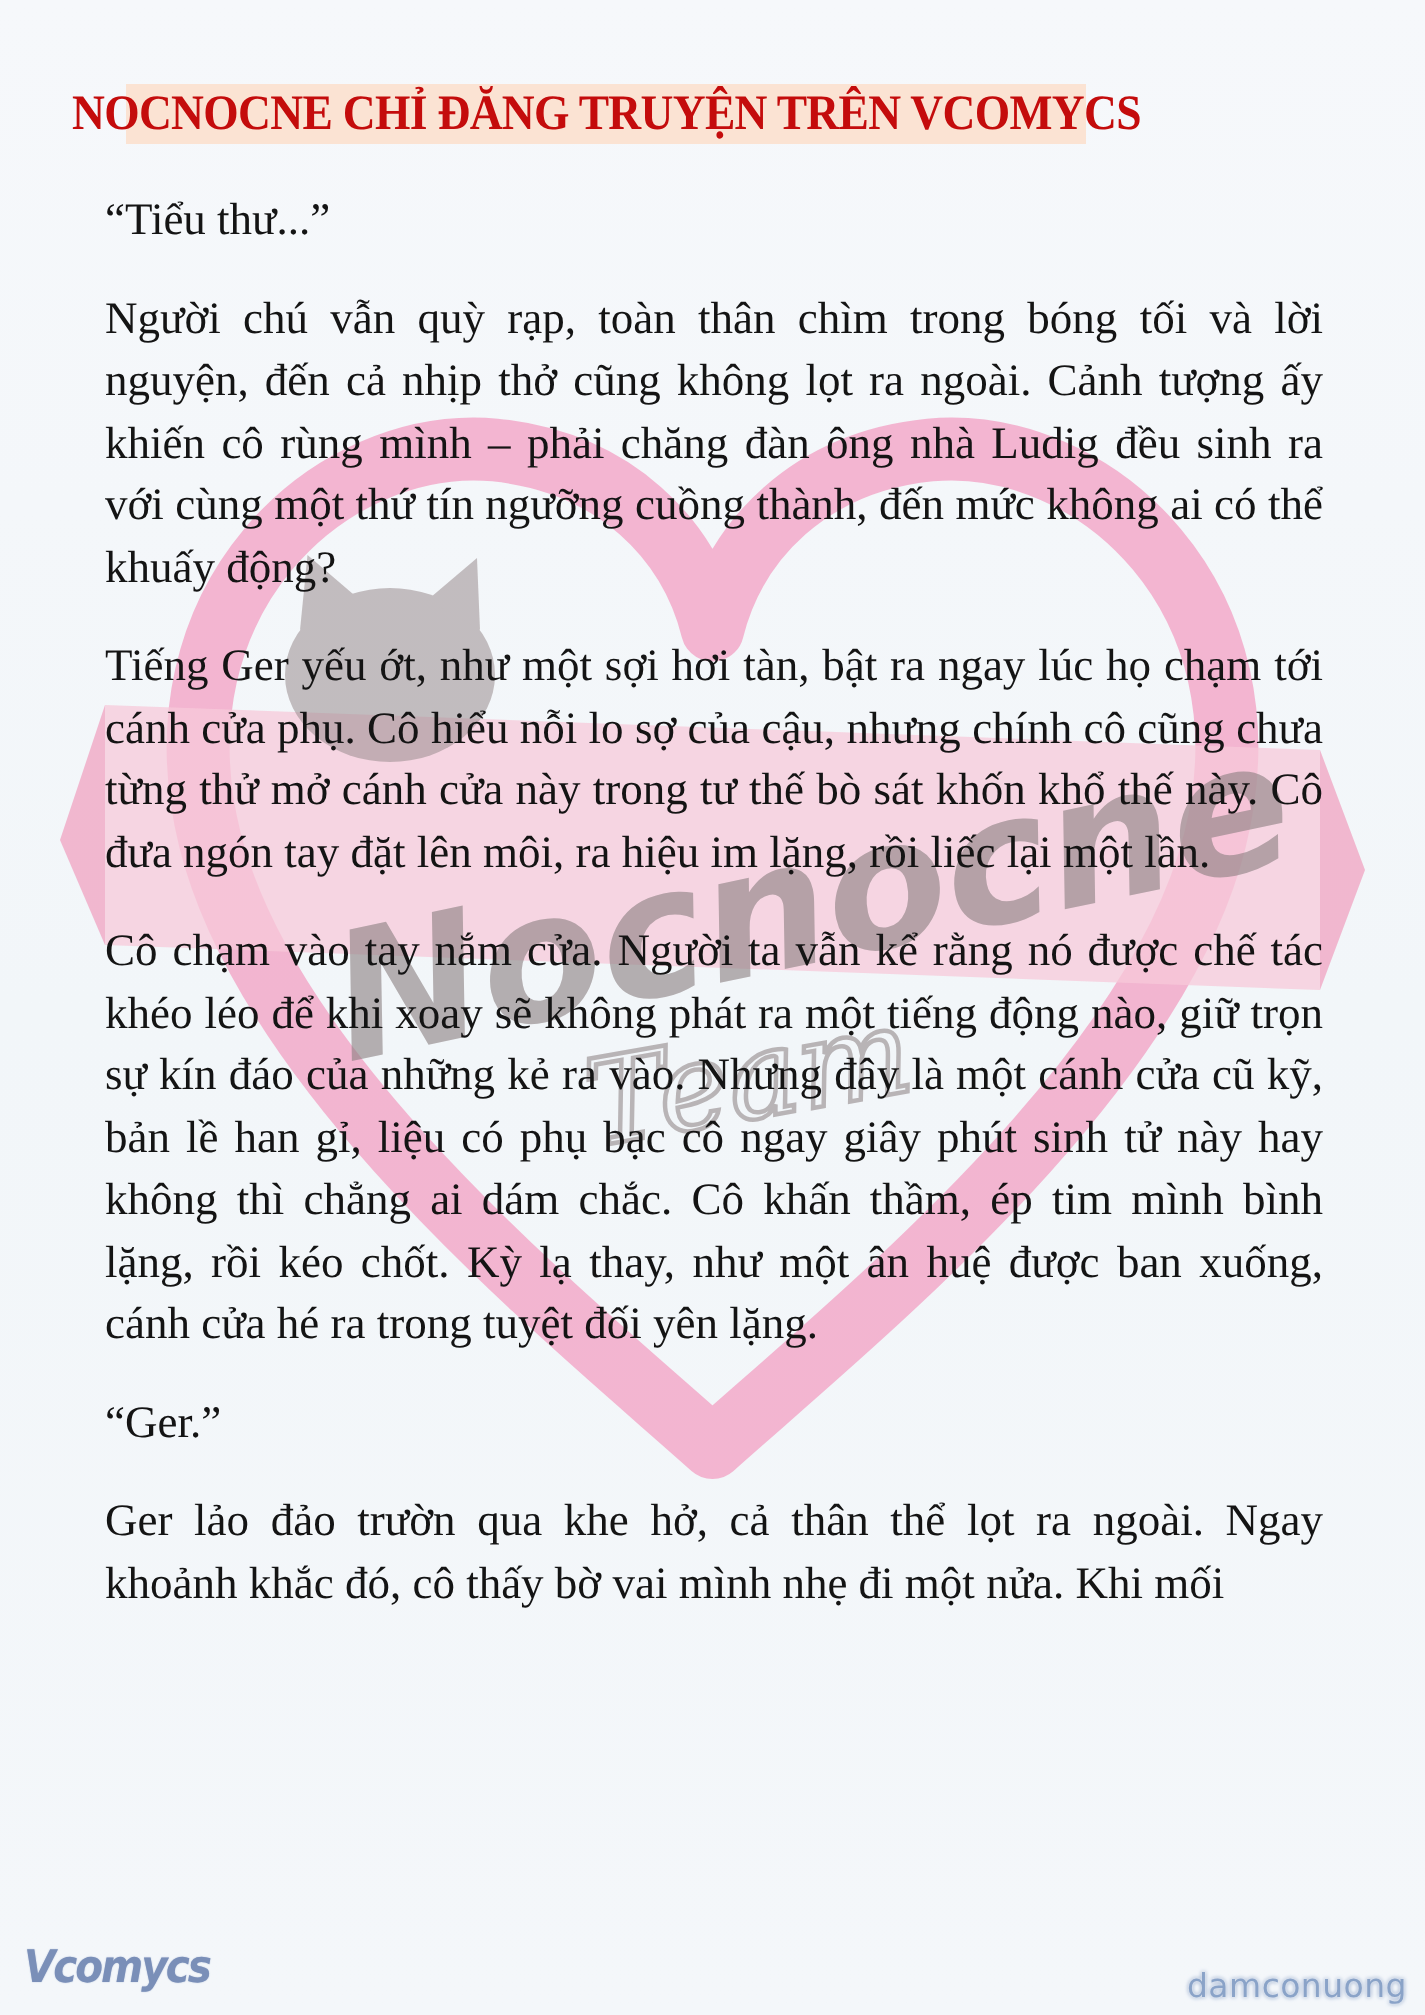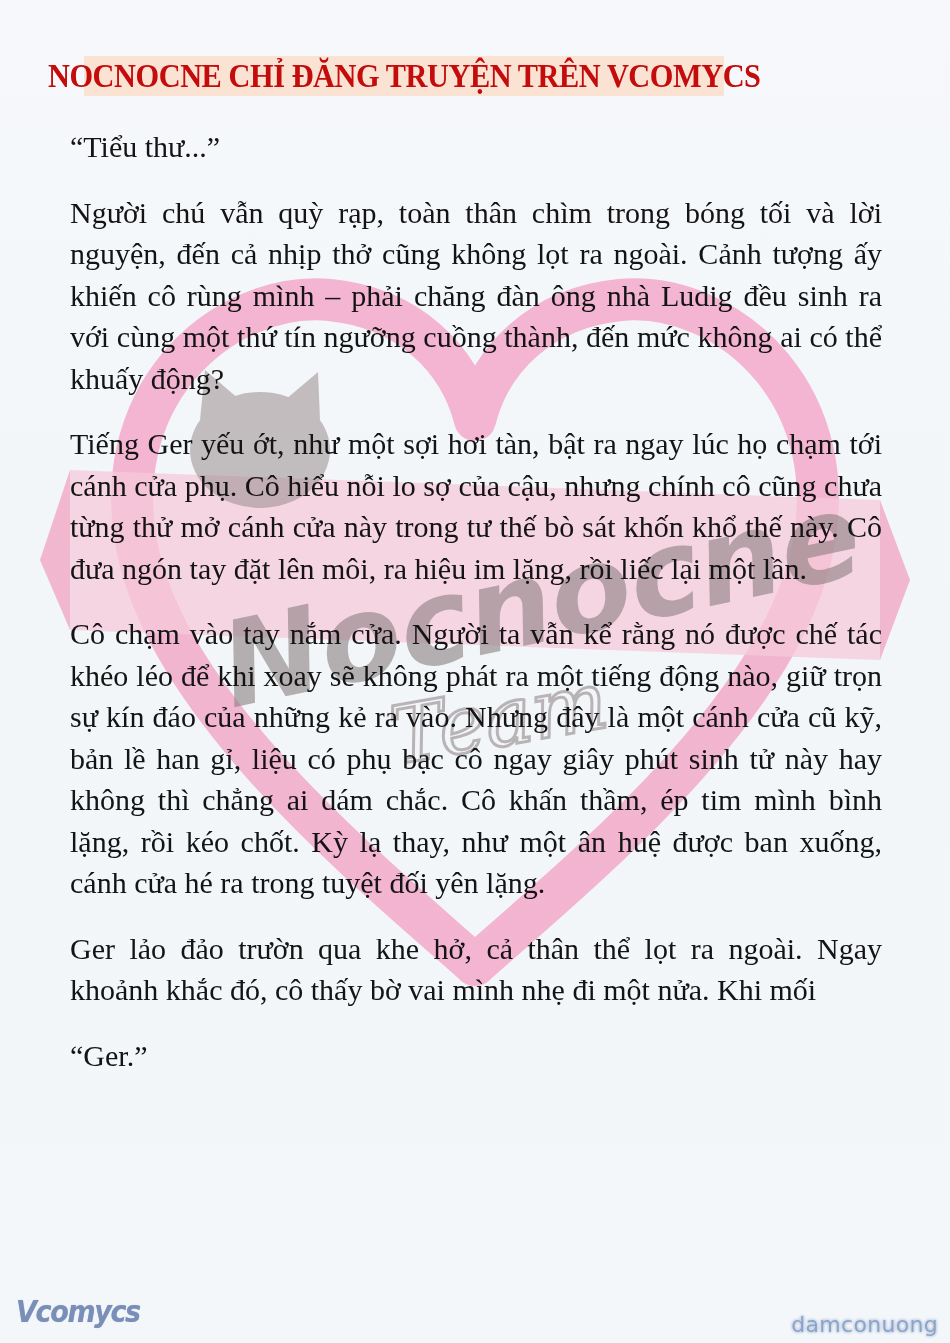--- a/index.html
+++ b/index.html
@@ -123,19 +123,19 @@
 
   <div class="header">
     <span class="header-title">NOCNOCNE CHỈ ĐĂNG TRUYỆN TRÊN VCOMYCS</span>
   </div>
 
   <div class="content">
     <p class="para">“Tiểu thư...”</p>
     <p class="para">Người chú vẫn quỳ rạp, toàn thân chìm trong bóng tối và lời nguyện, đến cả nhịp thở cũng không lọt ra ngoài. Cảnh tượng ấy khiến cô rùng mình – phải chăng đàn ông nhà Ludig đều sinh ra với cùng một thứ tín ngưỡng cuồng thành, đến mức không ai có thể khuấy động?</p>
     <p class="para">Tiếng Ger yếu ớt, như một sợi hơi tàn, bật ra ngay lúc họ chạm tới cánh cửa phụ. Cô hiểu nỗi lo sợ của cậu, nhưng chính cô cũng chưa từng thử mở cánh cửa này trong tư thế bò sát khốn khổ thế này. Cô đưa ngón tay đặt lên môi, ra hiệu im lặng, rồi liếc lại một lần.</p>
     <p class="para">Cô chạm vào tay nắm cửa. Người ta vẫn kể rằng nó được chế tác khéo léo để khi xoay sẽ không phát ra một tiếng động nào, giữ trọn sự kín đáo của những kẻ ra vào. Nhưng đây là một cánh cửa cũ kỹ, bản lề han gỉ, liệu có phụ bạc cô ngay giây phút sinh tử này hay không thì chẳng ai dám chắc. Cô khấn thầm, ép tim mình bình lặng, rồi kéo chốt. Kỳ lạ thay, như một ân huệ được ban xuống, cánh cửa hé ra trong tuyệt đối yên lặng.</p>
+    <p class="para">“Ger.”</p>
     <p class="para cont">Ger lảo đảo trườn qua khe hở, cả thân thể lọt ra ngoài. Ngay khoảnh khắc đó, cô thấy bờ vai mình nhẹ đi một nửa. Khi mối</p>
-    <p class="para">“Ger.”</p>
   </div>
 
   <div class="footer-logo">Vcomycs</div>
   <div class="footer-credit">damconuong</div>
 </div>
 
 </body></html>

